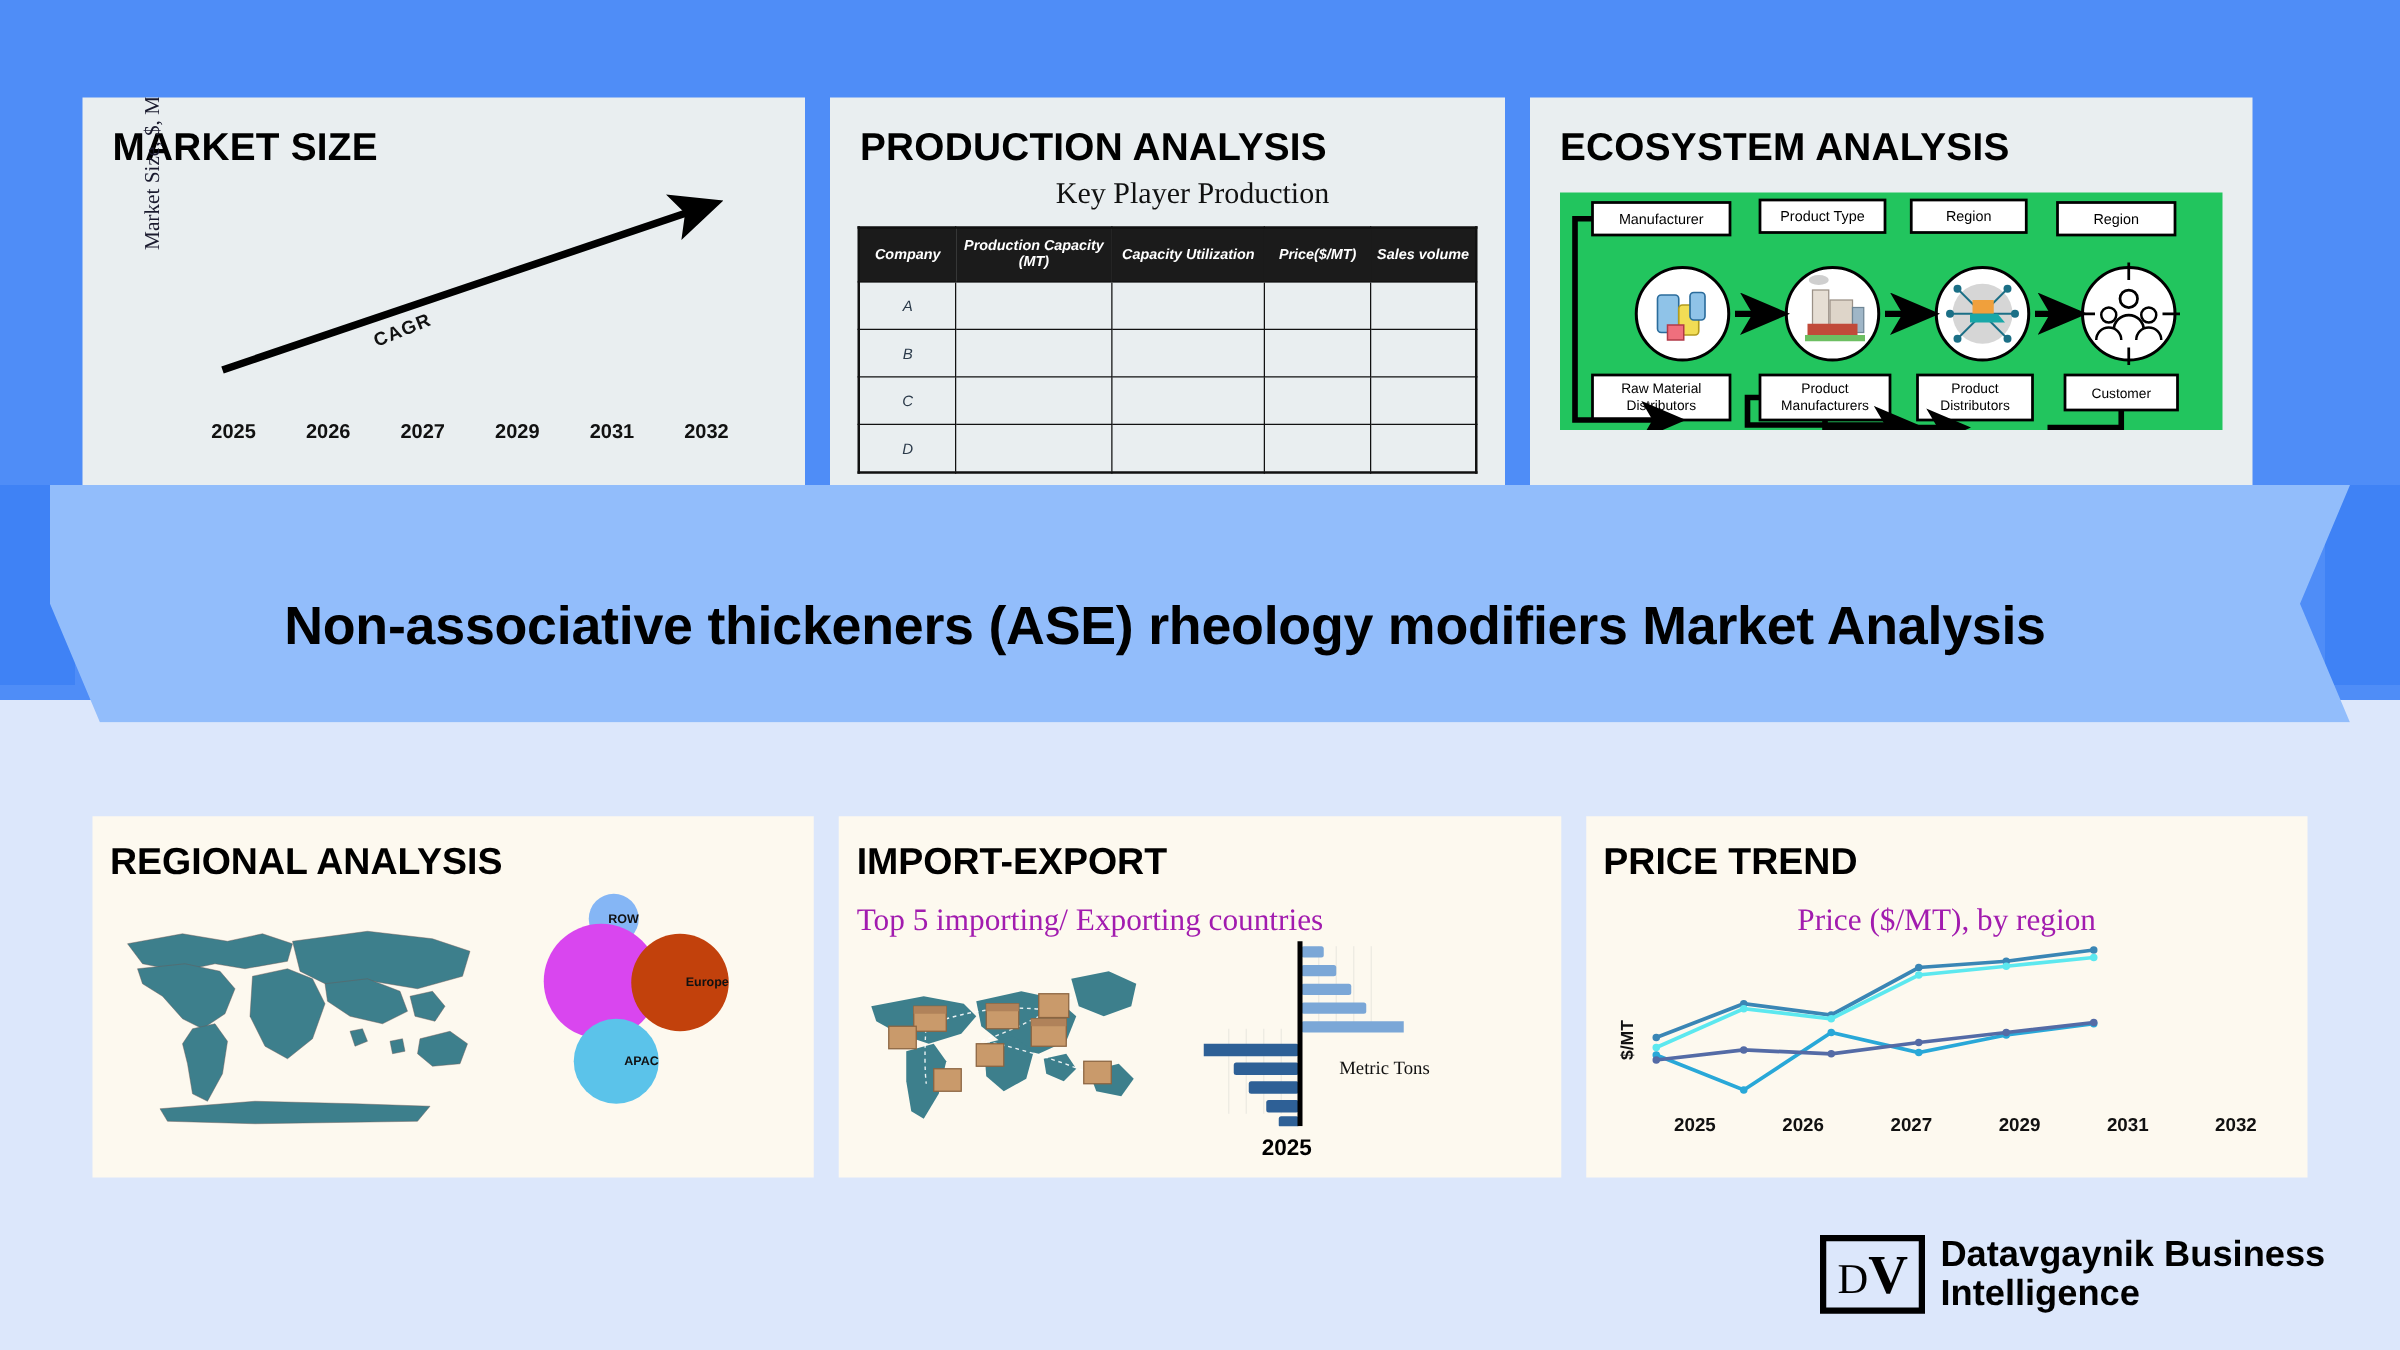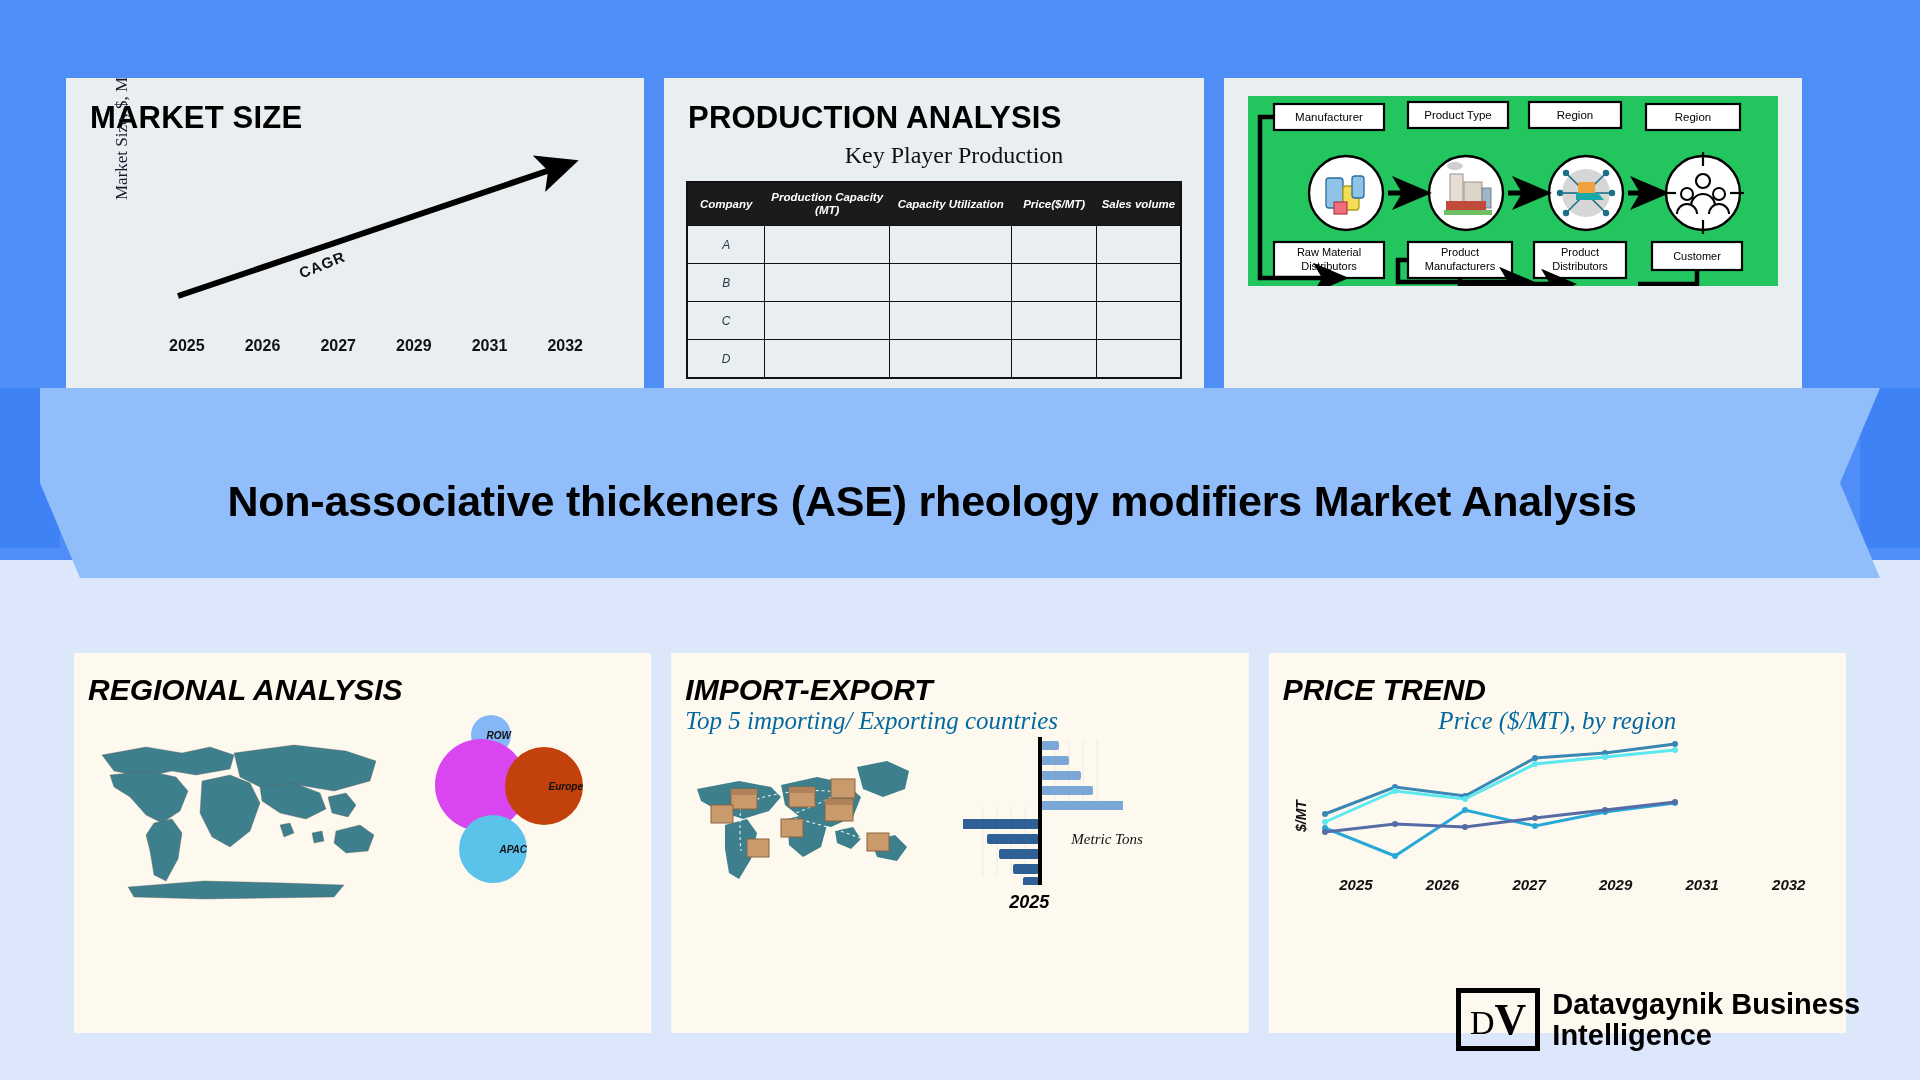--- a/index.html
+++ b/index.html
@@ -125,36 +125,36 @@
   .ribbon-title {
     position: absolute; left: 12px; top: 0; width: 1840px; height: 190px;
     display: flex; align-items: center; justify-content: center;
     font-size: 43px; font-weight: 800; color: #000;
     letter-spacing: -.2px;
     padding-top: 36px;
   }
 
   
   .bottom-cards {
-    position: absolute; left: 0; top: 653px; width: 1920px; height: 380px;
-    display: flex; gap: 20px; padding: 0 74px; font-style: italic;
+    position: absolute; left: 0; top: 653px; width: 1920px; height: 289px;
+    display: flex; gap: 20px; padding: 0 74px;
   }
   .card-bot {
     background: #fdf9ef;
     position: relative;
     overflow: hidden;
     flex: 1;
   }
   .card-btitle {
     font-weight: 800; font-size: 30px; color: #000;
     padding: 20px 0 0 14px;
   }
   .card-bsub {
     font-family: "Liberation Serif", serif;
-    font-size: 25px; color: #0369a1; padding-left: 14px; margin-top: 0;
+    font-size: 25px; color: #a21caf; padding-left: 14px; margin-top: 16px;
   }
   .card-bsub.center { text-align: center; padding-left: 0; line-height:1.15; }
 
   
   .ra-body { position: relative; height: 210px; }
   .ra-map { position: absolute; left: 10px; top: 20px; width: 320px; height: 180px; }
   .bubbles { position: absolute; left: 345px; top: 8px; width: 150px; height: 190px; }
   .bubble {
     position: absolute; border-radius: 50%;
     display: flex; align-items: center; justify-content: flex-end;
@@ -295,20 +295,21 @@
           <td></td>
           <td></td>
           <td></td>
           <td></td>
         </tr>
       </tbody>
     </table>
   </div>
 
   <div class="card-top card-ea">
+    <div class="card-title">ECOSYSTEM ANALYSIS</div>
     <div class="ea-diagram">
       <svg viewBox="0 0 530 190" width="530" height="190">
         <defs>
           <marker id="ea-arr" markerWidth="8" markerHeight="8" refX="6" refY="3.4" orient="auto">
             <path d="M0,0 L8,3.4 L0,6.8 L2,3.4 Z" fill="#000"></path>
           </marker>
         </defs>
 
         <rect x="26" y="8" width="110" height="26" fill="#fff" stroke="#000" stroke-width="2.2"></rect>
         <text x="81" y="25" font-size="11.5" font-family="Liberation Sans, sans-serif" text-anchor="middle" fill="#000">Manufacturer</text>

